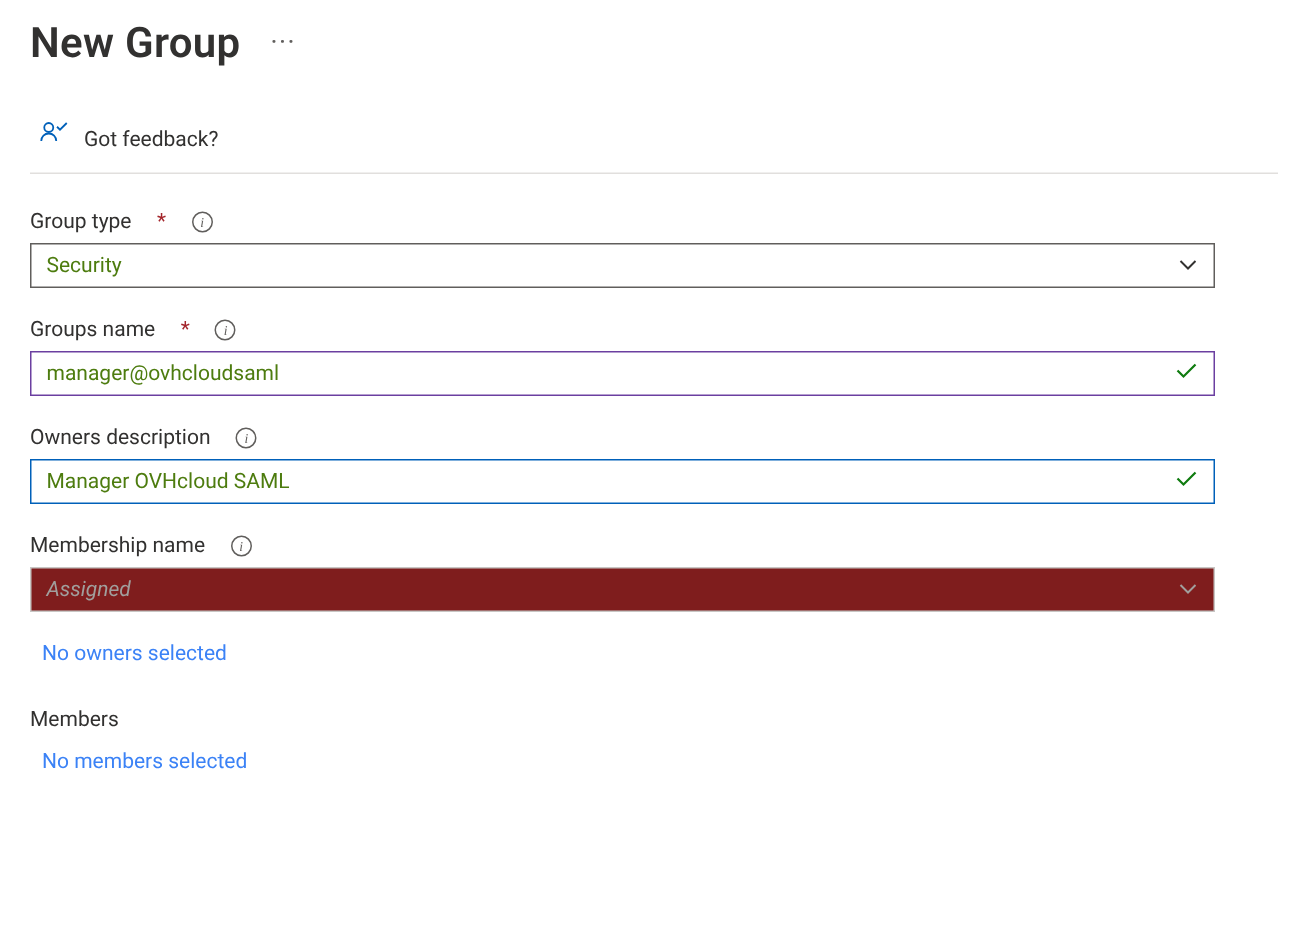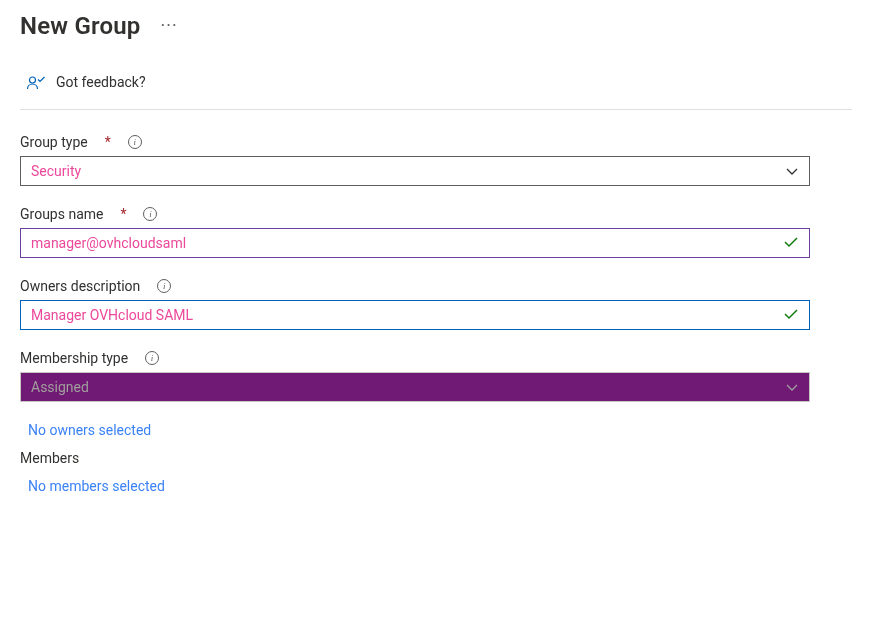--- a/index.html
+++ b/index.html
@@ -33,37 +33,37 @@
   }
 
   
   .title-row {
     display: flex;
     align-items: center;
     gap: 20px;
     margin: 4px 0 34px 0;
   }
   .page-title {
-    font-size: 24px;
+    font-size: 28px;
     font-weight: 600;
     margin: 0;
     letter-spacing: 0.2px;
   }
   .title-more {
     color: #605e5c;
     font-size: 18px;
     line-height: 1;
     cursor: pointer;
     letter-spacing: 1px;
   }
 
   
   .toolbar {
     display: flex;
-    align-items: flex-start;
+    align-items: flex-end;
     gap: 10px;
     padding: 0 0 14px 6px;
     border-bottom: 1px solid #e1dfdd;
   }
   .toolbar .fb-icon { color: #0060b9; flex-shrink: 0; }
   .toolbar .fb-text { color: #323130; cursor: pointer; }
 
   
   .form { padding: 24px 0 0 0; }
   .field { margin-bottom: 20px; }
@@ -92,27 +92,28 @@
   .control {
     position: relative;
     display: flex;
     align-items: center;
     width: 790px;
     height: 30px;
     padding: 0 36px 0 10px;
     border: 1px solid #605e5c;
     background: #fff;
     font-size: 14px;
-    color: #ec4899;
+    color: #4d7c0f;
   }
   .control.focus-blue { border-color: #0060b9; }
   .control.disabled {
-    background: #701a75;
+    background: #7f1d1d;
     color: #a19f9d;
     border-color: #c8c6c4;
+    font-style: italic;
   }
   .control .check-icon,
   .control .chevron-icon {
     position: absolute;
     right: 10px;
     top: 50%;
     transform: translateY(-50%);
   }
   .check-icon { color: #107c10; }
   .chevron-icon { color: #323130; }
@@ -199,34 +200,34 @@
           <svg width="16" height="12" viewBox="0 0 16 12" fill="none" stroke="currentColor" stroke-width="1.5">
               <polyline points="2,6 6,10 14,2"></polyline>
             </svg>
         </span>
       </div>
     </div>
 
     
     <div class="field">
       <div class="field-label-row">
-        <span class="field-label">Membership type</span>
+        <span class="field-label">Membership name</span>
         <span class="info-icon">i</span>
       </div>
       <div class="control disabled">
         <span>Assigned</span>
         <span class="chevron-icon">
           <svg width="14" height="10" viewBox="0 0 14 10" fill="none" stroke="currentColor" stroke-width="1.3">
               <polyline points="2,3 7,8 12,3"></polyline>
             </svg>
         </span>
       </div>
     </div>
 
     
     <span class="link-action">No owners selected</span>
 
     
-    <div class="section-heading" style="margin-top:12px;">Members</div>
+    <div class="section-heading" style="margin-top:28px;">Members</div>
     <span class="link-action">No members selected</span>
 
   </div>
 </div>
 
 </body></html>

